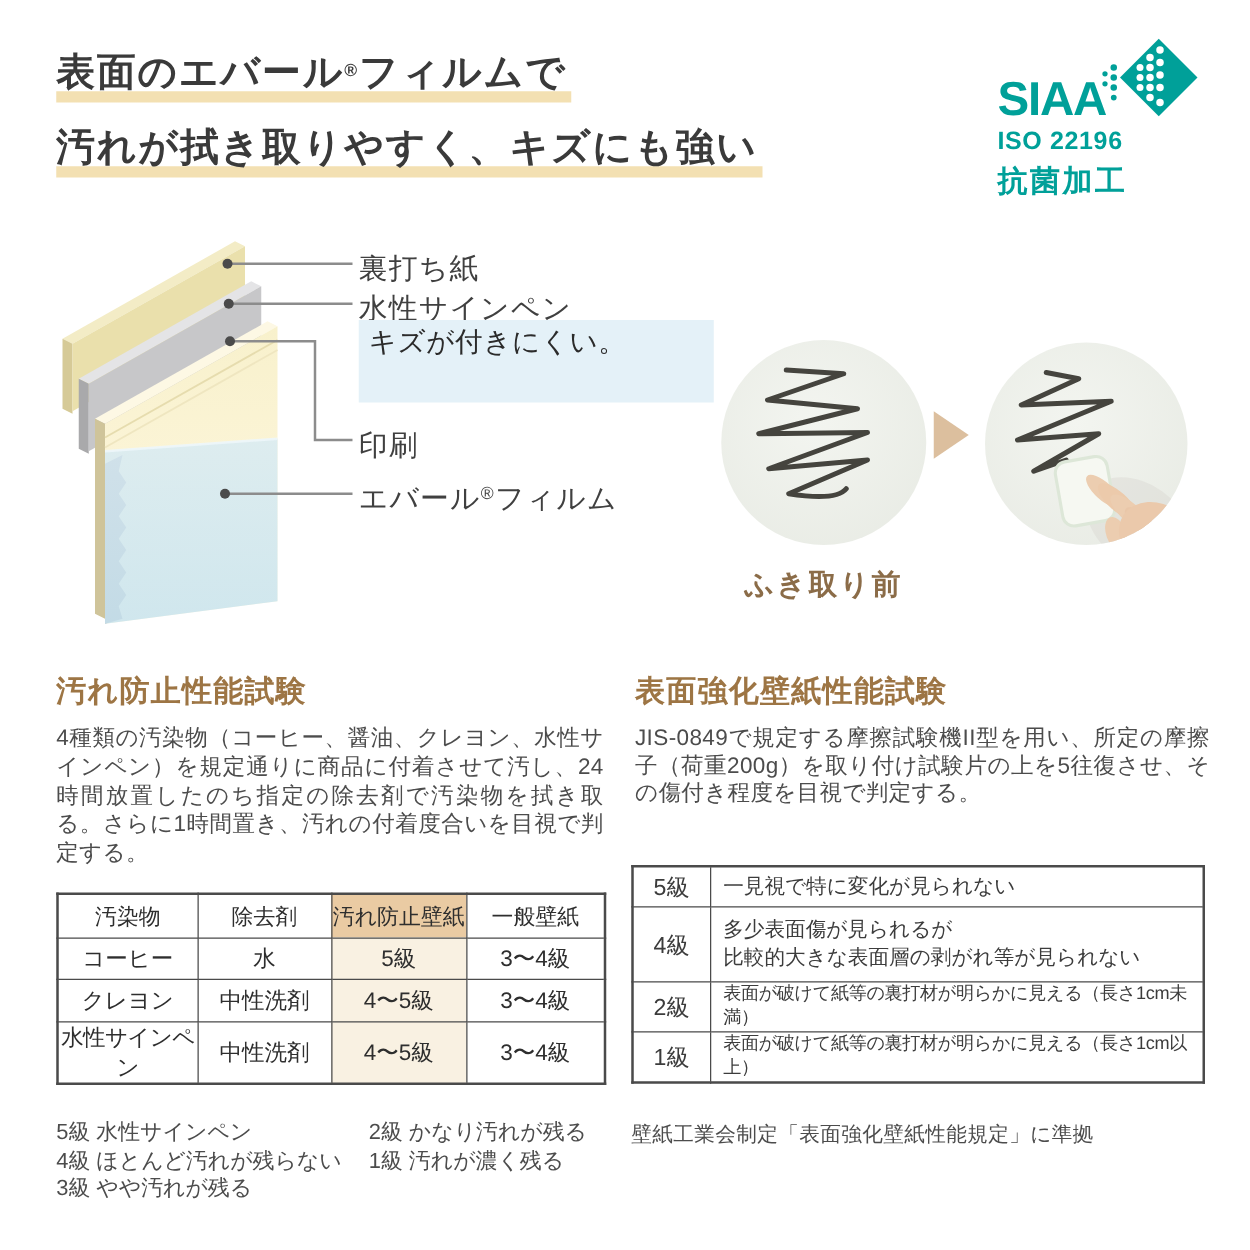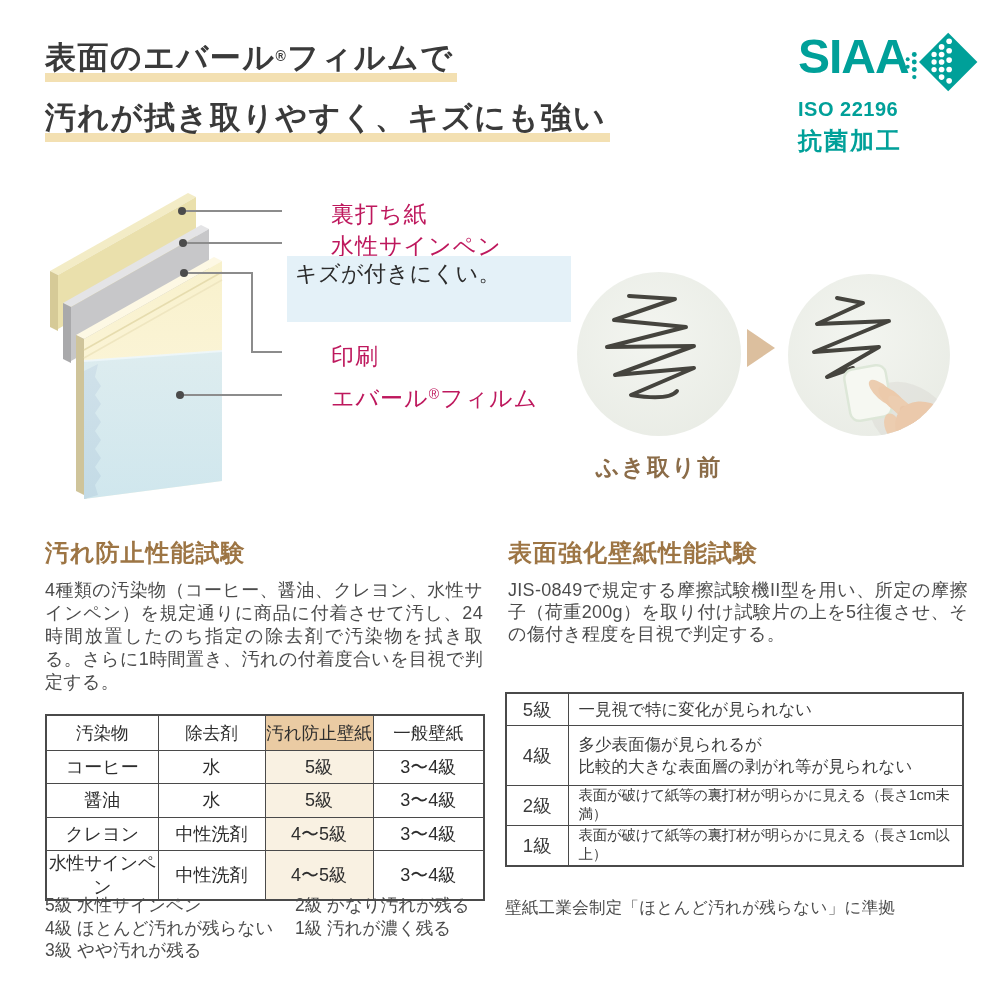--- a/index.html
+++ b/index.html
@@ -8,28 +8,28 @@
 
   
   .main-title{position:absolute;left:45px;top:42px;font-weight:bold;color:#3a3a3a;font-size:31px;letter-spacing:1.5px;line-height:1;}
   .main-title .hl{display:inline-block;padding:0 4px 9px 0;margin-bottom:20px;
       background:linear-gradient(#f3e0b2,#f3e0b2) no-repeat left bottom/100% 9px;}
   .reg{font-size:14px;vertical-align:7px;}
 
   
   .siaa{position:absolute;left:798px;top:34px;width:180px;color:#00a099;}
   .siaa-row{display:flex;align-items:flex-start;}
-  .siaa-brand{font-size:48px;font-weight:800;letter-spacing:-1px;line-height:0.95;}
+  .siaa-brand{font-size:38px;font-weight:800;letter-spacing:-1px;line-height:0.95;margin-top:28px;}
   .siaa-diamond{margin-left:-6px;margin-top:-4px;}
   .siaa-iso{font-size:20px;font-weight:bold;letter-spacing:0.5px;margin-top:4px;}
   .siaa-anti{font-size:24px;font-weight:bold;letter-spacing:2px;margin-top:4px;}
 
   
   .diagram-svg{position:absolute;left:45px;top:185px;}
-  .diagram-label{position:absolute;font-size:23px;color:#be185d;letter-spacing:1px;white-space:nowrap;margin-left:44px;}
+  .diagram-label{position:absolute;font-size:23px;color:#404040;letter-spacing:1px;white-space:nowrap;}
   .lbl-backing{left:287px;top:199px;}
   .lbl-vinyl{left:287px;top:231px;}
   .callout{position:absolute;left:287px;top:256px;width:284px;height:66px;box-sizing:border-box;
            background:#e4f1f8;font-size:22px;line-height:31px;color:#2b2b2b;padding:2px 0 0 8px;letter-spacing:0.5px;}
   .callout span{display:block;}
   .lbl-print{left:287px;top:341px;}
   .lbl-film{left:287px;top:383px;}
 
   
   .wipe-img{position:absolute;}
@@ -229,26 +229,20 @@
       </tr>
     </thead>
     <tbody>
       <tr>
         <td>コーヒー</td>
         <td>水</td>
         <td class="col-hl">5級</td>
         <td>3〜4級</td>
       </tr>
       <tr>
-        <td>醤油</td>
-        <td>水</td>
-        <td class="col-hl">5級</td>
-        <td>3〜4級</td>
-      </tr>
-      <tr>
         <td>クレヨン</td>
         <td>中性洗剤</td>
         <td class="col-hl">4〜5級</td>
         <td>3〜4級</td>
       </tr>
       <tr>
         <td class="cell-small">水性サインペン</td>
         <td>中性洗剤</td>
         <td class="col-hl">4〜5級</td>
         <td>3〜4級</td>
@@ -299,15 +293,15 @@
       <tr class="r5">
         <td class="g">1級</td>
         <td class="d">
             <span>表面が破けて紙等の裏打材が明らかに見える（長さ1cm以上）</span>
             <span></span>
           </td>
       </tr>
     </tbody>
   </table>
 
-  <div class="footnote">壁紙工業会制定「ほとんど汚れが残らない」に準拠</div>
+  <div class="footnote">壁紙工業会制定「表面強化壁紙性能規定」に準拠</div>
 
 </div>
 
 </body></html>

